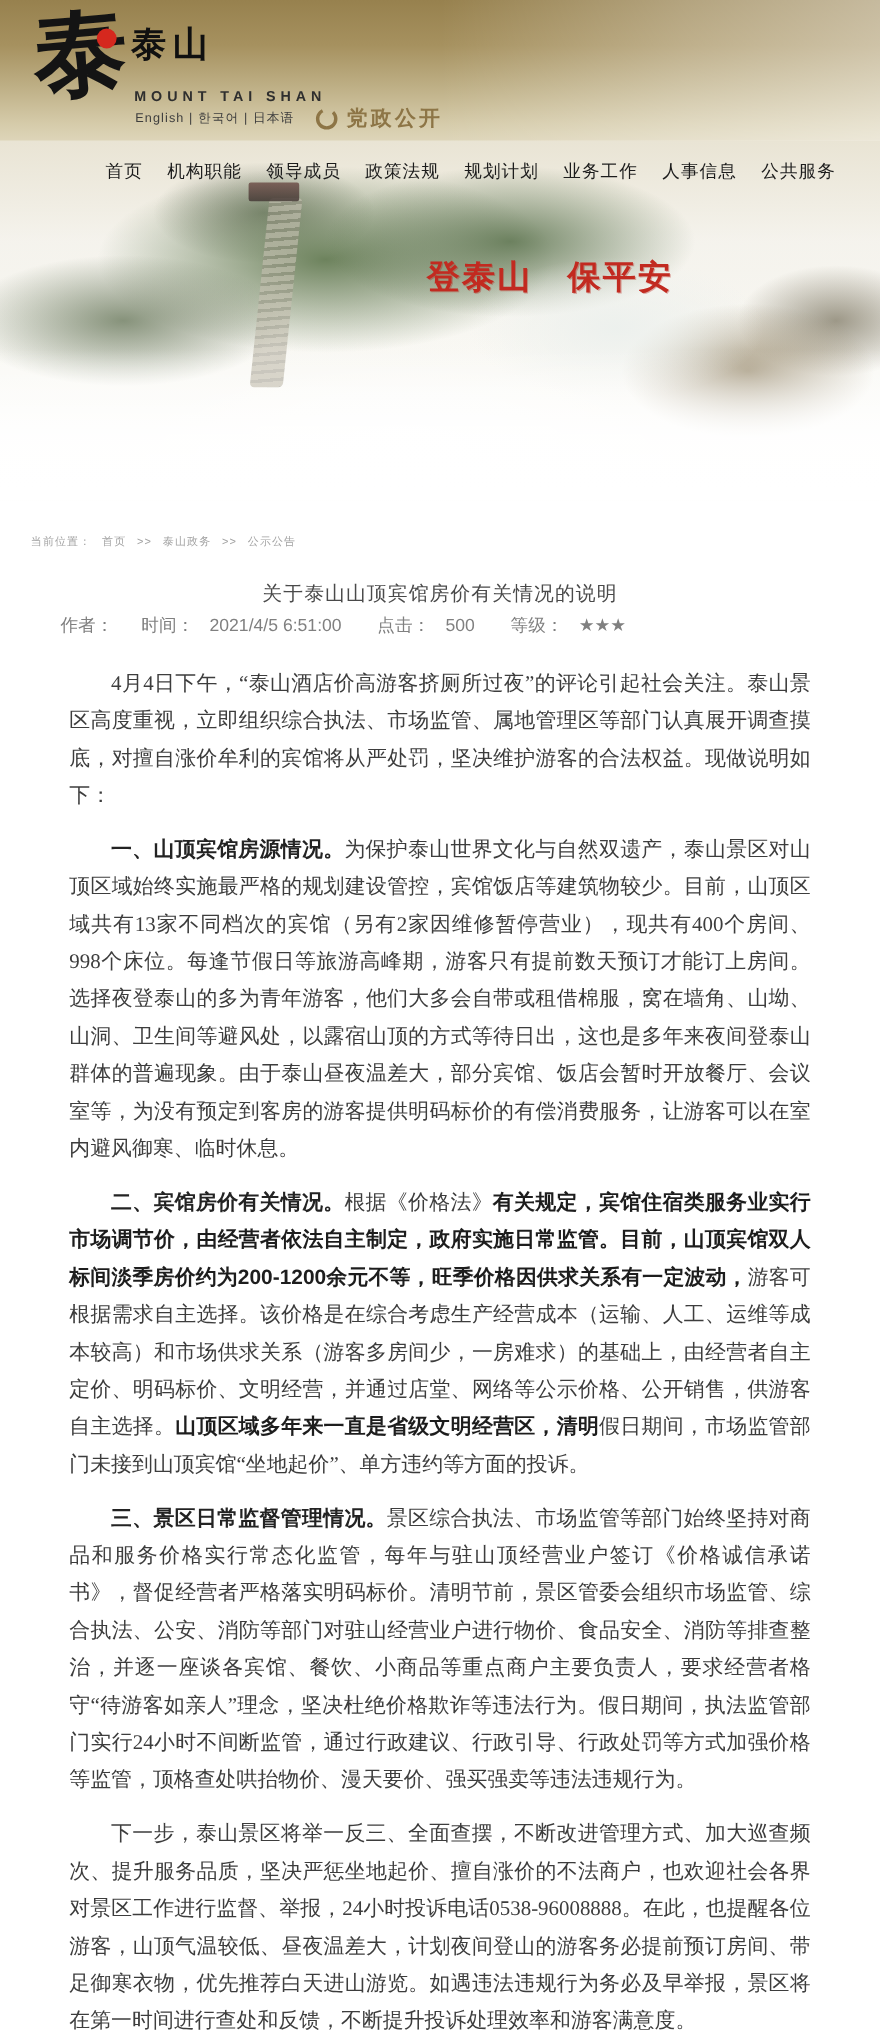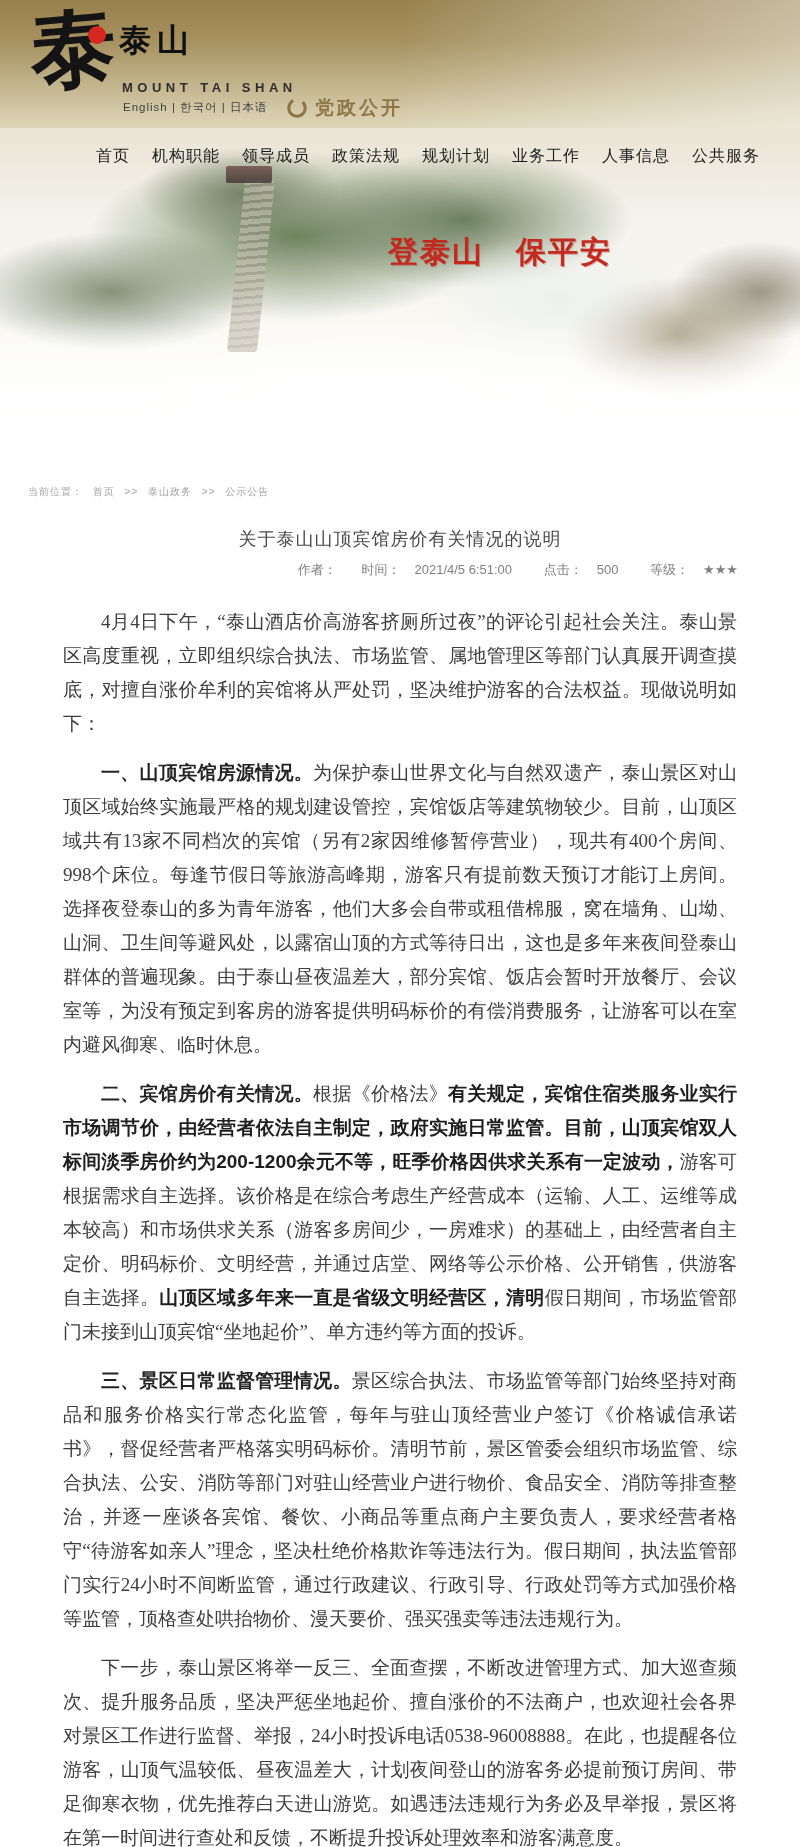--- a/index.html
+++ b/index.html
@@ -57,21 +57,21 @@
 
   
   .breadcrumb{margin:30px 0 6px 28px;font-size:10px;color:var(--breadcrumb-gray,#a3a3a3);letter-spacing:1px;}
   .breadcrumb span{margin-right:6px;}
   .breadcrumb .bc-link{cursor:pointer;}
 
   
   .article{padding:0 48px;box-sizing:border-box;}
   .a-title{margin-top:26px;text-align:center;font-size:18px;line-height:28px;color:var(--title-gray,#4a4a4a);
         font-weight:500;letter-spacing:1px;}
-  .a-meta{margin-top:8px;text-align:right;font-size:13px;line-height:18px;color:var(--meta-gray,#808080);}
+  .a-meta{margin-top:8px;text-align:left;font-size:16px;line-height:18px;color:var(--meta-gray,#808080);}
   .a-meta span{margin:0 7px;}
   .a-body{margin-top:26px;font-family:"Liberation Serif","DejaVu Serif",serif;
         font-size:19px;line-height:34px;color:var(--body-text,#3d3d3d);text-align:justify;}
   .a-body p{margin:15px;text-indent:2em;}
   .seg-normal{font-family:"Liberation Serif","DejaVu Serif",serif;}
   .seg-bold{font-weight:700;color:#232323;font-family:"Liberation Sans","DejaVu Sans",sans-serif;}
   .seg-boldsans{font-weight:700;color:#1d1d1d;font-family:"Liberation Sans","DejaVu Sans",sans-serif;}
   .signature{margin-top:44px;text-align:right;font-family:"Liberation Serif","DejaVu Serif",serif;
         font-size:19px;line-height:36px;color:var(--body-text,#3d3d3d);}
 </style>

